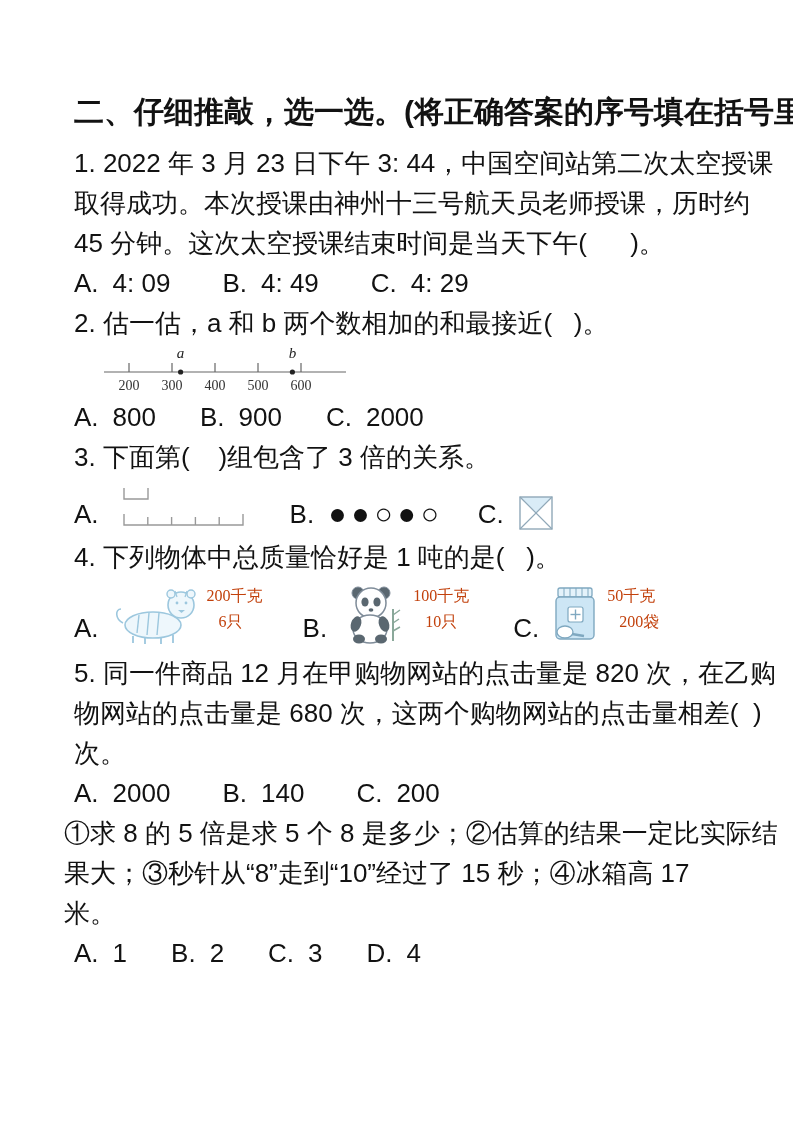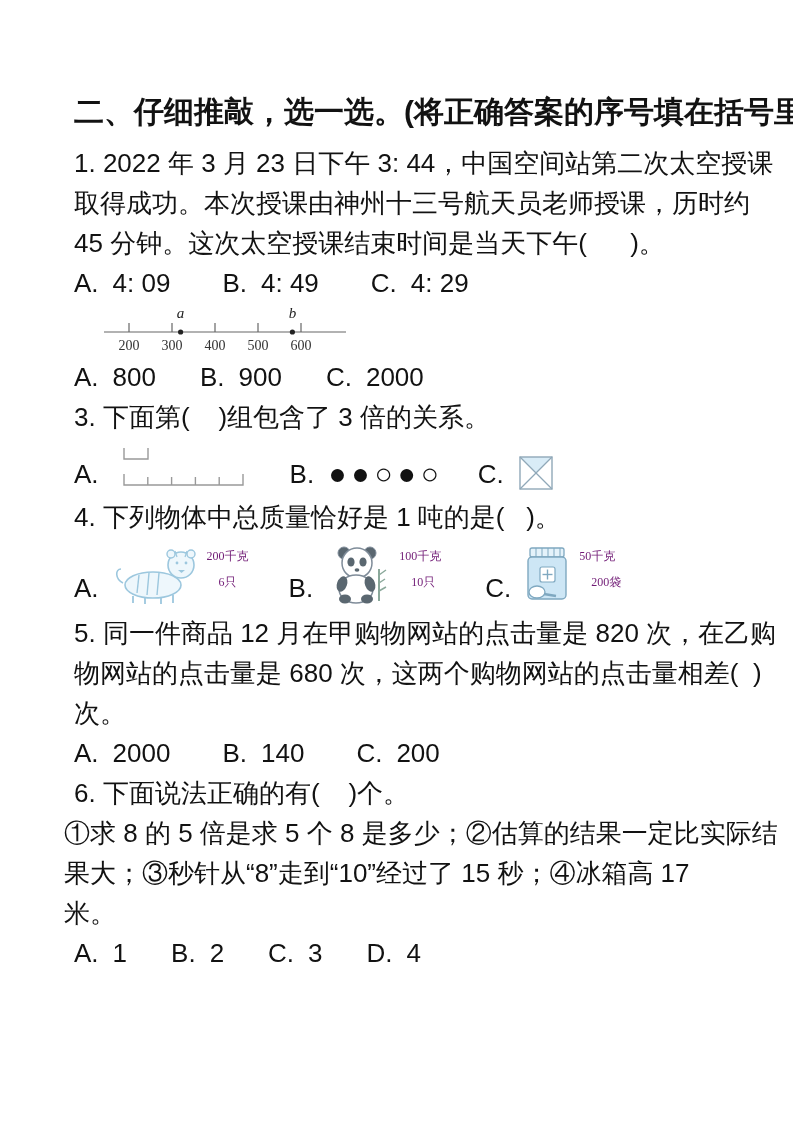--- a/index.html
+++ b/index.html
@@ -28,22 +28,22 @@
   .fig-opt.fo-b{margin-left:42px;}
   .fig-opt.fo-c{margin-left:34px;}
   .circle-pattern{font-size:30px;line-height:30px;letter-spacing:5px;position:relative;top:-2px;}
   
   .picrow{display:flex;align-items:flex-end;margin:6px 0 8px 0;}
   .pic-opt{display:flex;align-items:flex-end;gap:8px;}
   .pic-opt .opt-label{font-size:26px;line-height:34px;margin-right:4px;}
   .pic-opt.po-b{margin-left:40px;}
   .pic-opt.po-c{margin-left:44px;}
   .pic-labels{display:flex;flex-direction:column;justify-content:flex-start;
-    padding-bottom:10px;font-family:"Liberation Serif",serif;font-size:12px;
-    line-height:26px;color:#701a75;}
+    padding-bottom:10px;font-family:"Liberation Serif",serif;font-size:16px;
+    line-height:26px;color:#c2410c;}
   .pic-labels .count{padding-left:12px;}
   svg{display:block;}
 </style>
 </head>
 <body>
 
 <div class="page">
 
   <h2 class="heading">
     <span class="hline">二、仔细推敲，选一选。(将正确答案的序号填在括号里)(每小</span>
@@ -63,20 +63,21 @@
         <span>4: 49</span>
       </span>
       <span class="opt">
         <span>C.</span>
         <span>4: 29</span>
       </span>
     </div>
   </section>
 
   <section class="q">
+    <div class="qline">2. 估一估，a 和 b 两个数相加的和最接近(&nbsp;&nbsp;&nbsp;)。</div>
     <div class="numberline-wrap">
       <svg width="262" height="50" viewBox="0 0 262 50">
         <line x1="10" y1="26" x2="252" y2="26" stroke="#666" stroke-width="1.2"></line>
         <line x1="35" y1="17" x2="35" y2="26" stroke="#666" stroke-width="1.2"></line>
         <line x1="78" y1="17" x2="78" y2="26" stroke="#666" stroke-width="1.2"></line>
         <line x1="121" y1="17" x2="121" y2="26" stroke="#666" stroke-width="1.2"></line>
         <line x1="164" y1="17" x2="164" y2="26" stroke="#666" stroke-width="1.2"></line>
         <line x1="207" y1="17" x2="207" y2="26" stroke="#666" stroke-width="1.2"></line>
         <text class="nl-tick-label" x="35" y="44" text-anchor="middle">200</text>
         <text class="nl-tick-label" x="78" y="44" text-anchor="middle">300</text>
@@ -228,21 +229,20 @@
         <span>140</span>
       </span>
       <span class="opt">
         <span>C.</span>
         <span>200</span>
       </span>
     </div>
   </section>
 
   <section class="q">
-    <div class="qline">6. 下面说法正确的有(&nbsp;&nbsp;&nbsp;&nbsp;)个。</div>
     <div class="statements">
       <div class="qline">①求 8 的 5 倍是求 5 个 8 是多少；②估算的结果一定比实际结</div>
       <div class="qline">果大；③秒针从“8”走到“10”经过了 15 秒；④冰箱高 17</div>
       <div class="qline">米。</div>
     </div>
     <div class="options tight">
       <span class="opt">
         <span>A.</span>
         <span>1</span>
       </span>

